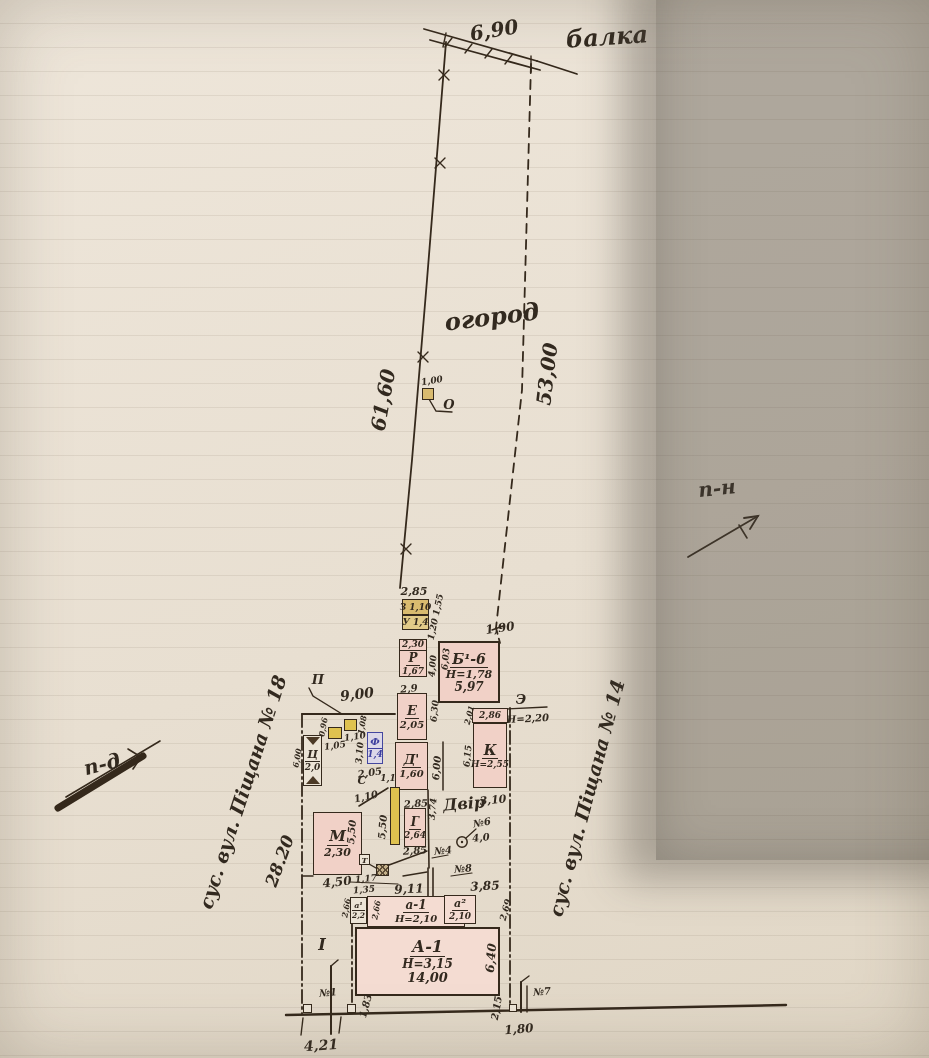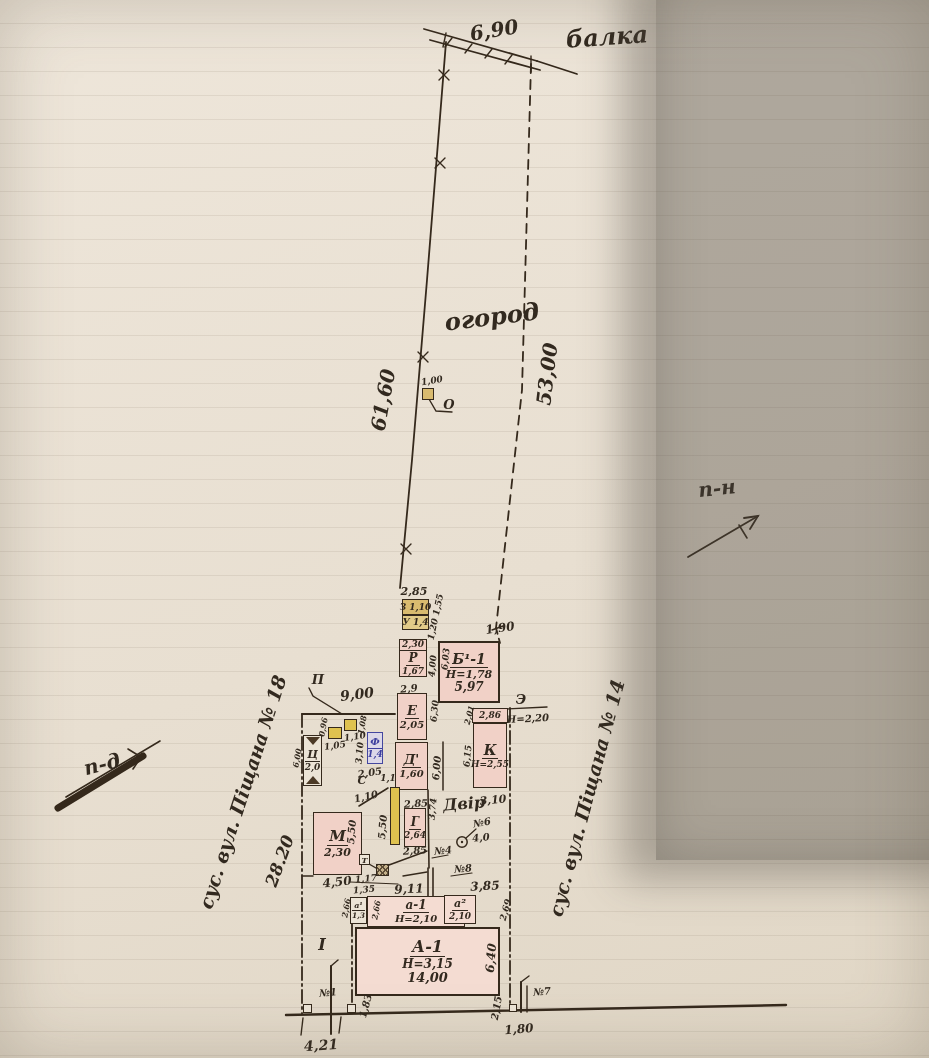--- a/index.html
+++ b/index.html
@@ -125,21 +125,21 @@
     <span>У 1,4</span>
     </div>
 
   <div class="box pink" style="left:399px;top:639px;width:28px;height:38px">
     <span class="u" style="font-size:9px">2,30</span>
     <span class="u" style="font-size:12px">Р</span>
     <span style="font-size:9px">1,67</span>
     </div>
 
   <div class="box pink" style="left:438px;top:641px;width:62px;height:62px;border-width:2px">
-    <span class="u" style="font-size:14px">Б¹-1</span>
+    <span class="u" style="font-size:14px">Б¹-6</span>
     <span style="font-size:11px">Н=1,78</span>
     <span style="font-size:12px">5,97</span>
     </div>
 
   <div class="box pink" style="left:472px;top:708px;width:36px;height:15px;font-size:9px">
     <span>2,86</span>
     </div>
 
   <div class="box pink" style="left:473px;top:723px;width:34px;height:65px">
     <span class="u" style="font-size:14px">К</span>
@@ -183,21 +183,21 @@
   <div class="box yellow" style="left:328px;top:727px;width:14px;height:12px"></div>
   <div class="box yellow" style="left:344px;top:719px;width:13px;height:12px"></div>
 
   <div class="box paperfill" style="left:359px;top:854px;width:11px;height:11px;font-size:8px">
     <span>Т</span>
     </div>
   <div class="box hatchfill" style="left:376px;top:864px;width:13px;height:12px"></div>
 
   <div class="box paperfill" style="left:350px;top:897px;width:17px;height:27px">
     <span class="u" style="font-size:8px">а¹</span>
-    <span style="font-size:7.5px">1,3</span>
+    <span style="font-size:7.5px">2,2</span>
     </div>
 
   <div class="box pink2" style="left:367px;top:896px;width:98px;height:31px">
     <span class="u" style="font-size:12px">а-1</span>
     <span style="font-size:10px">Н=2,10</span>
     </div>
 
   <div class="box pink2" style="left:444px;top:895px;width:32px;height:29px">
     <span class="u" style="font-size:11px">а²</span>
     <span style="font-size:9px">2,10</span>

